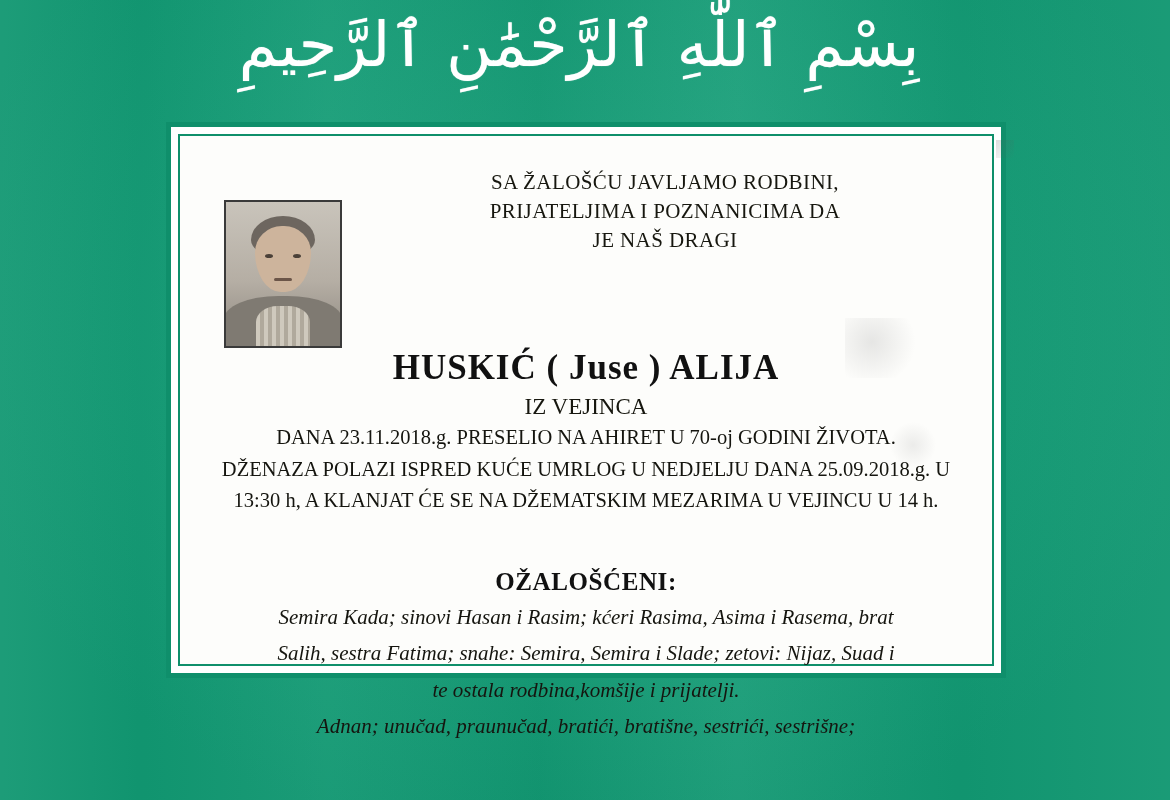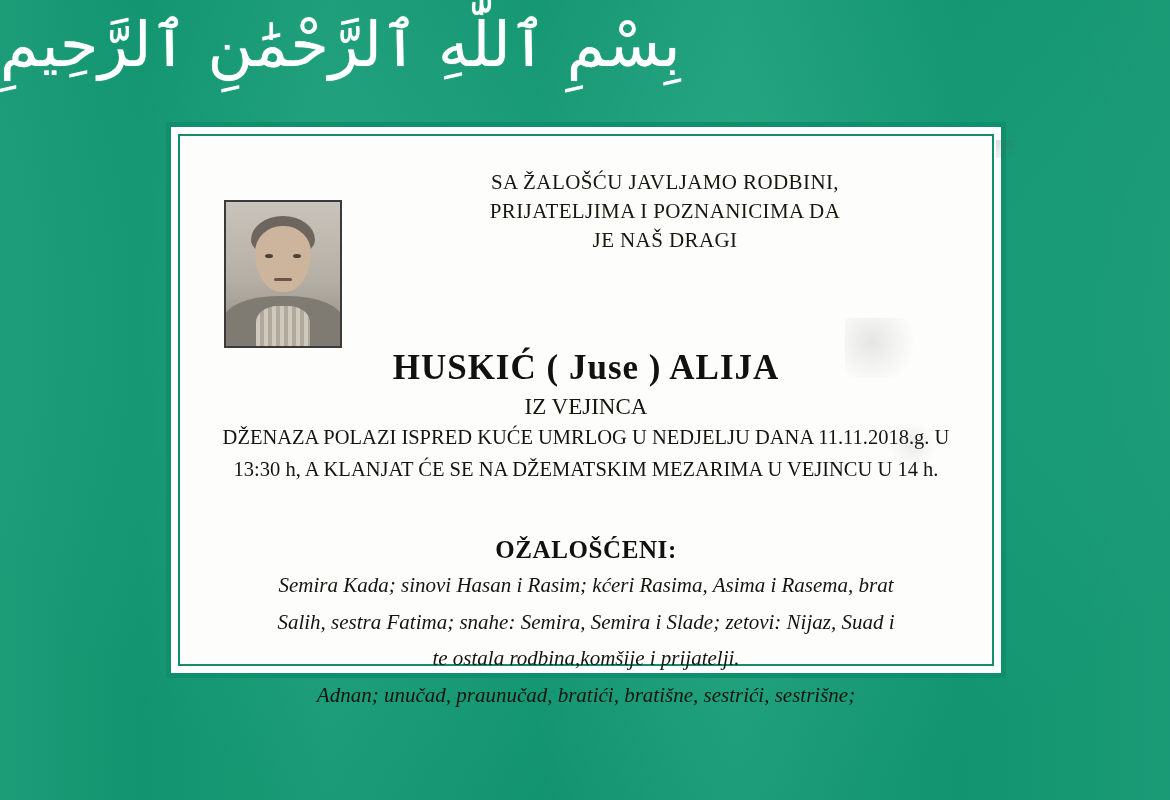--- a/index.html
+++ b/index.html
@@ -22,21 +22,21 @@
       linear-gradient(90deg, rgba(255,255,255,0.05) 0%, rgba(0,0,0,0.02) 12%, rgba(255,255,255,0.04) 28%,
                       rgba(0,0,0,0.03) 46%, rgba(255,255,255,0.05) 63%, rgba(0,0,0,0.02) 82%, rgba(255,255,255,0.04) 100%),
       radial-gradient(ellipse at 50% 40%, rgba(255,255,255,0.06), rgba(0,0,0,0.06) 80%);
     pointer-events: none;
   }
   .bismillah {
     position: absolute;
     top: 14px;
     left: 0;
     right: 12px;
-    text-align: left;
+    text-align: center;
     color: #ffffff;
     font-size: 62px;
     line-height: 1;
     font-family: "DejaVu Sans", sans-serif;
     direction: rtl;
     letter-spacing: 0px;
     text-shadow: 0 0 1px rgba(255,255,255,0.6);
   }
   .card-outer {
     position: absolute;
@@ -238,21 +238,22 @@
     </div>
 
     <div class="deceased-name">
       <span>HUSKIĆ</span>
       <span class="paren">( Juse )</span>
       <span>ALIJA</span>
     </div>
 
     <div class="origin">IZ VEJINCA</div>
 
-    <div class="body-text">DŽENAZA POLAZI ISPRED KUĆE UMRLOG U NEDJELJU DANA 11.11.2018.g. U</div>
+    <div class="body-text">DANA 23.11.2018.g. PRESELIO NA AHIRET U 70-oj GODINI ŽIVOTA.</div>
+    <div class="body-text">DŽENAZA POLAZI ISPRED KUĆE UMRLOG U NEDJELJU DANA 25.09.2018.g. U</div>
     <div class="body-text">13:30 h, A KLANJAT ĆE SE NA DŽEMATSKIM MEZARIMA U VEJINCU U 14 h.</div>
 
     <div class="mourners-title">OŽALOŠĆENI:</div>
     <div class="mourners-text">Semira Kada; sinovi Hasan i Rasim; kćeri Rasima, Asima i Rasema, brat</div>
     <div class="mourners-text">Salih, sestra Fatima; snahe: Semira, Semira i Slade; zetovi: Nijaz, Suad i</div>
     <div class="mourners-text">te ostala rodbina,komšije i prijatelji.</div>
     <div class="mourners-text">Adnan; unučad, praunučad, bratići, bratišne, sestrići, sestrišne;</div>
 
   </div>
 </div>

